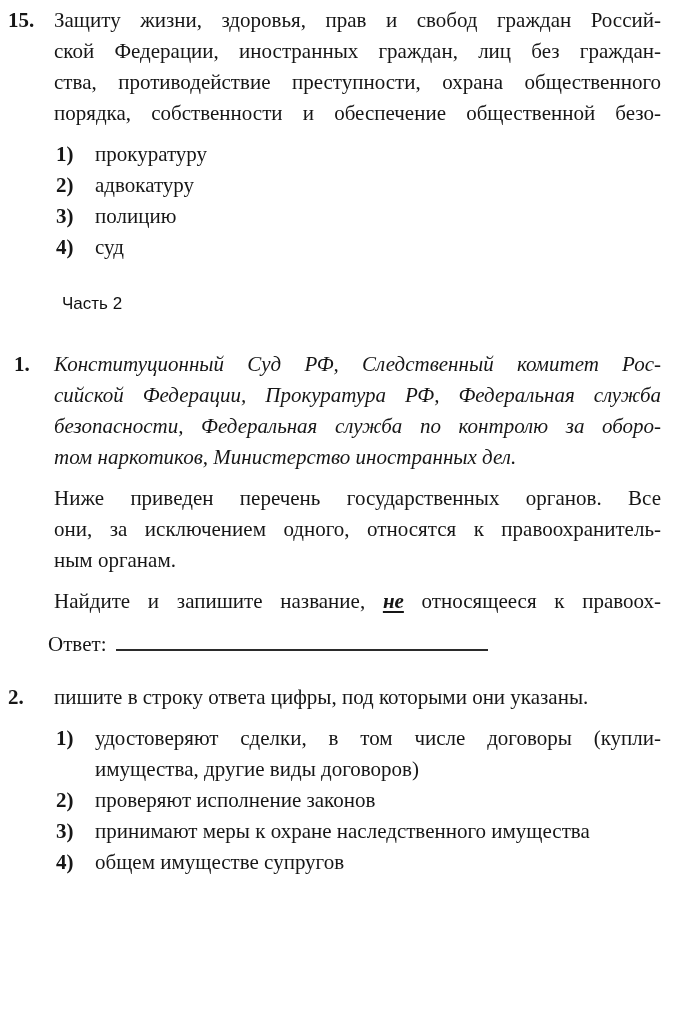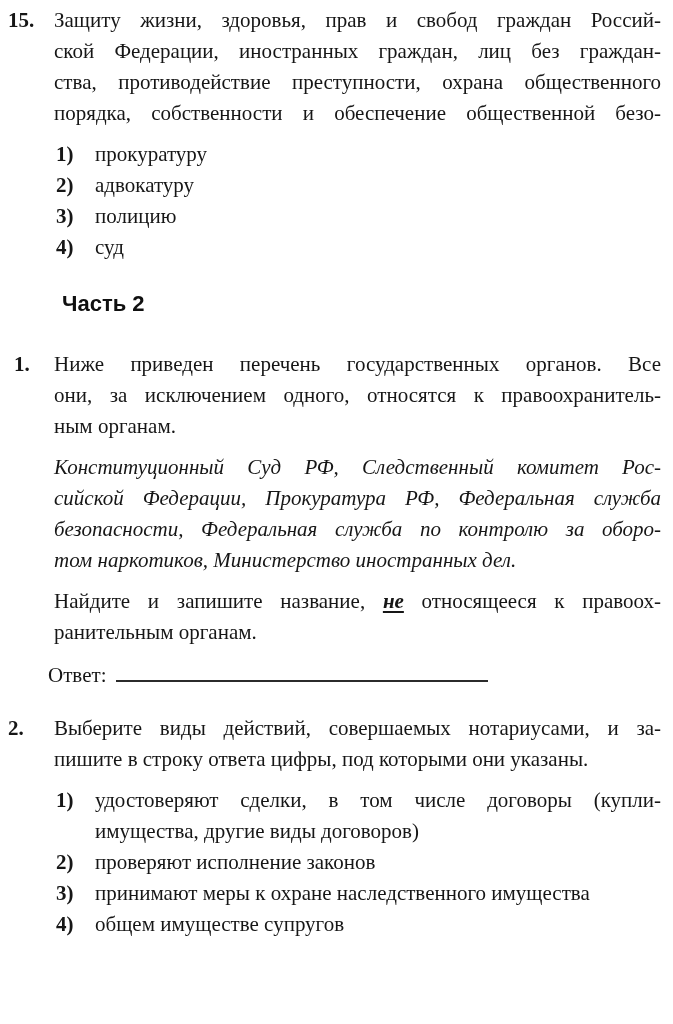--- a/index.html
+++ b/index.html
@@ -40,22 +40,22 @@
   .opts { margin: 5px 0 0 8px; }
   .opt {
     display: grid;
     grid-template-columns: 39px 1fr;
     align-items: start;
   }
   .onum { font-weight: bold; }
 
   .part-heading {
     font-family: "Liberation Sans", "DejaVu Sans", sans-serif;
-    font-size: 22px;
-    font-weight: bold;
+    font-size: 17px;
+    font-weight: normal;
     color: #101010;
     line-height: 26px;
     margin: 28px 0 32px 54px;
   }
 
   .answer-row { margin-top: 12px; white-space: nowrap; }
   .answer-line {
     display: inline-block;
     width: 372px;
     height: 20px;
@@ -99,46 +99,44 @@
         </div>
       </div>
     </div>
   </section>
 
   <h2 class="part-heading">Часть 2</h2>
 
   <section class="question q1">
     <div class="qnum indent">1.</div>
     <div class="qbody">
-      <div class="para">
-        <div class="line j">Ниже приведен перечень государственных органов. Все</div>
-        <div class="line j">они, за исключением одного, относятся к правоохранитель-</div>
-        <div class="line">ным органам.</div>
-      </div>
       <div class="para italic-para">
         <div class="line j">Конституционный Суд РФ, Следственный комитет Рос-</div>
         <div class="line j">сийской Федерации, Прокуратура РФ, Федеральная служба</div>
         <div class="line j">безопасности, Федеральная служба по контролю за оборо-</div>
         <div class="line">том наркотиков, Министерство иностранных дел.</div>
       </div>
       <div class="para">
+        <div class="line j">Ниже приведен перечень государственных органов. Все</div>
+        <div class="line j">они, за исключением одного, относятся к правоохранитель-</div>
+        <div class="line">ным органам.</div>
+      </div>
+      <div class="para">
         <div class="line j"><span>Найдите и запишите название, </span><span class="em-ne">не</span><span> относящееся к правоох-</span></div>
-        <div class="line">ранительным органам.</div>
       </div>
       <div class="answer-row">
         <span class="answer-label">Ответ:</span><span class="answer-line"></span>
       </div>
     </div>
   </section>
 
   <section class="question q2">
     <div class="qnum">2.</div>
     <div class="qbody">
       <div class="para">
-        <div class="line j">Выберите виды действий, совершаемых нотариусами, и за-</div>
         <div class="line">пишите в строку ответа цифры, под которыми они указаны.</div>
       </div>
       <div class="opts">
         <div class="opt">
           <span class="onum">1)</span>
           <span class="olabel">
             <span class="line j" style="display:block">удостоверяют сделки, в том числе договоры (купли-</span>
             <span class="line" style="display:block">имущества, другие виды договоров)</span>
           </span>
         </div>

